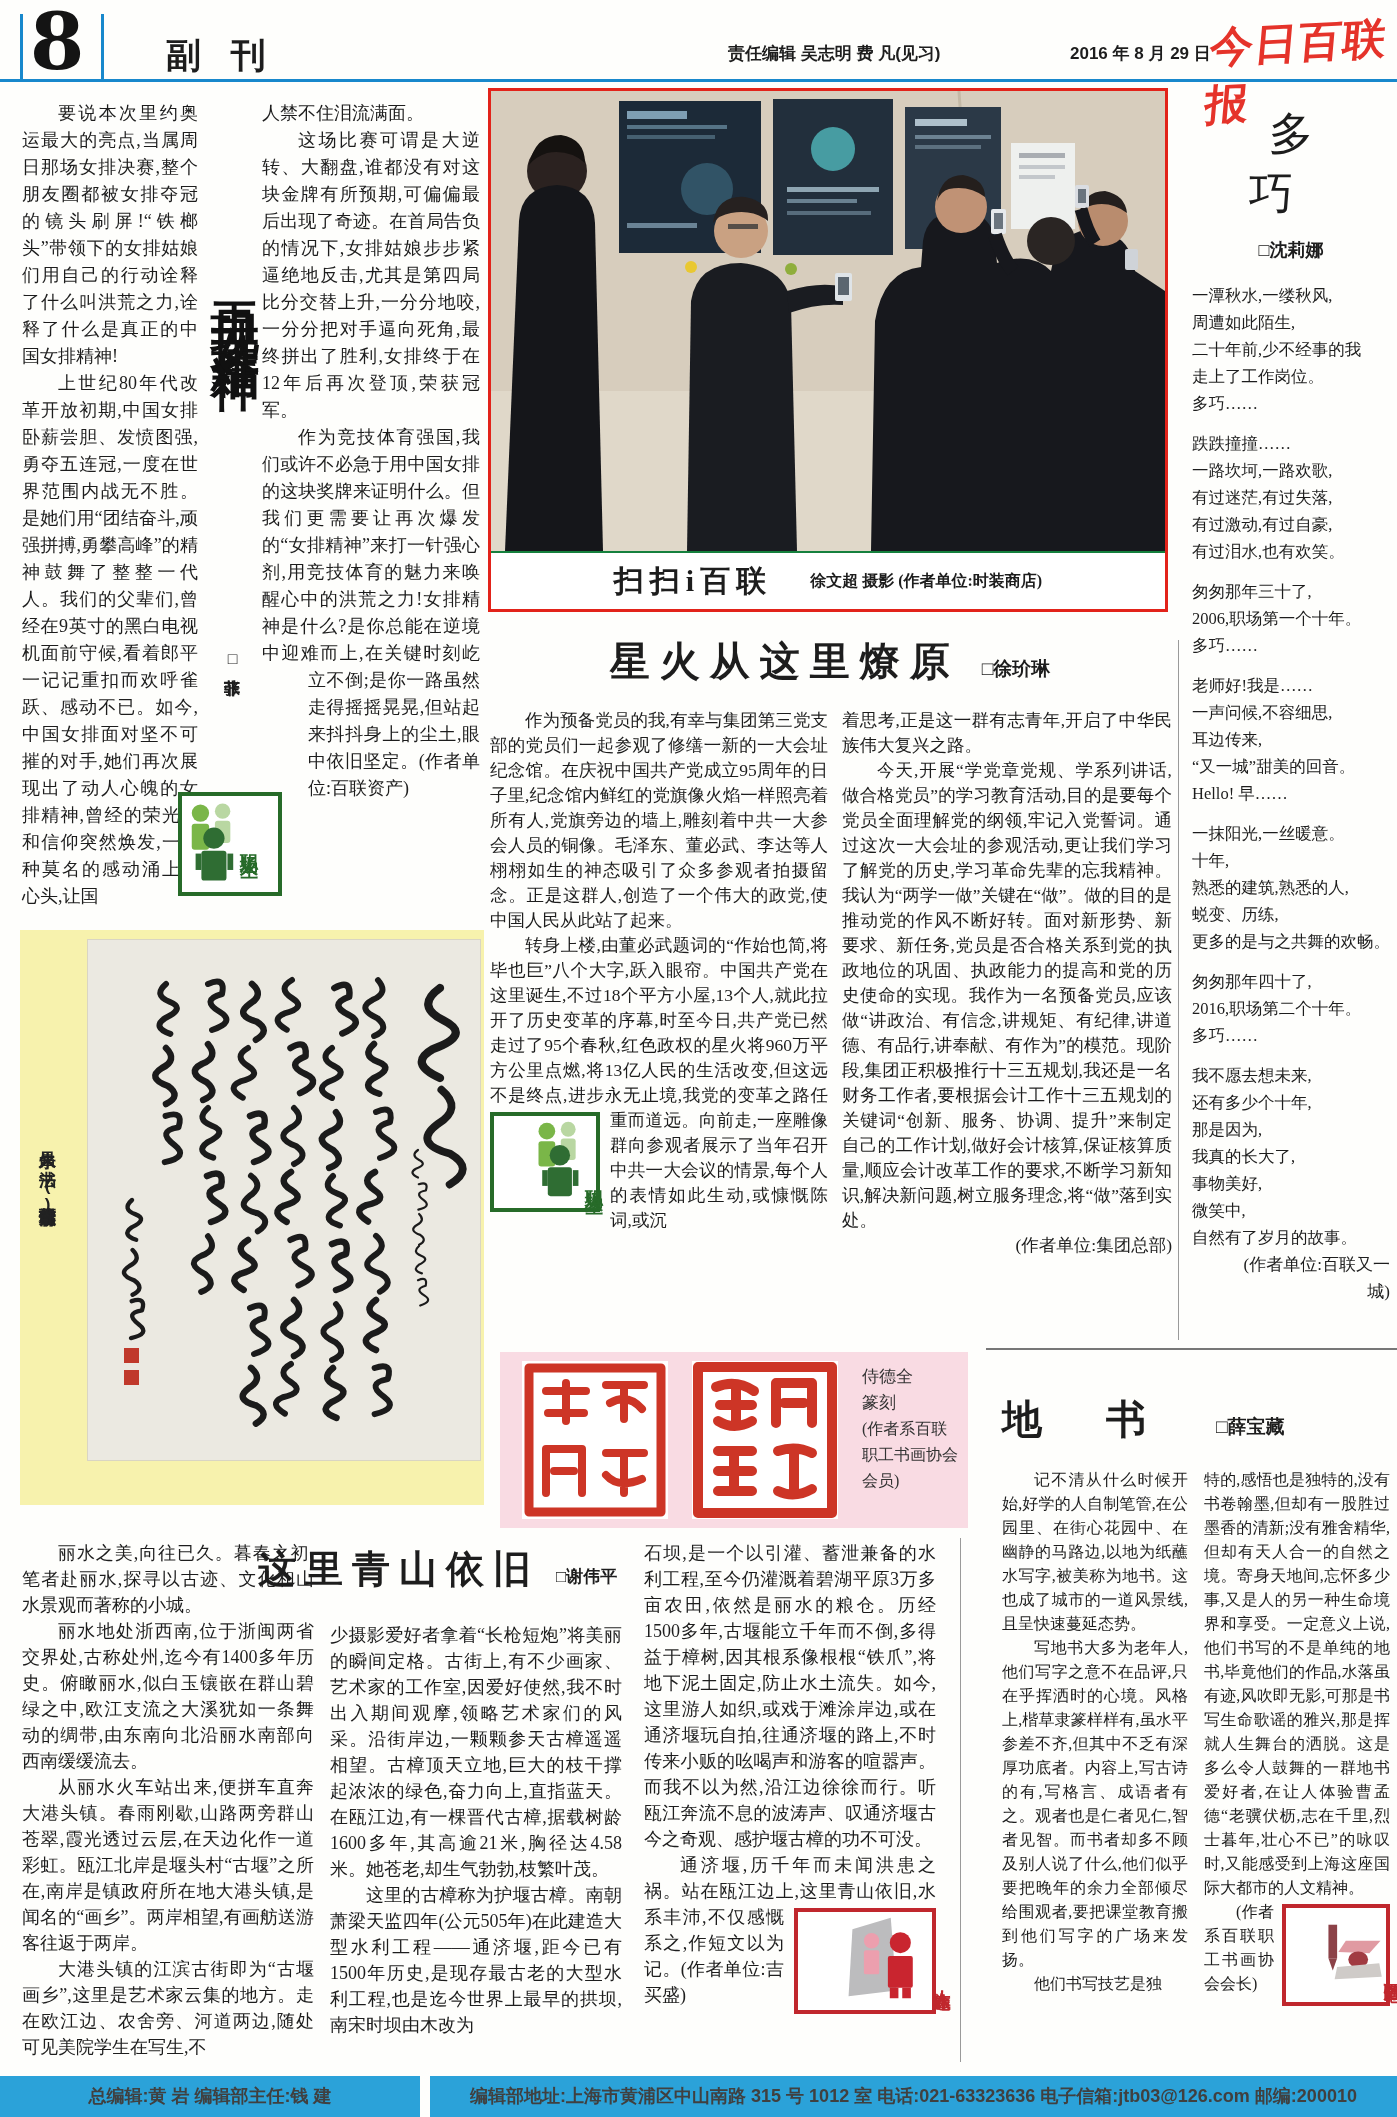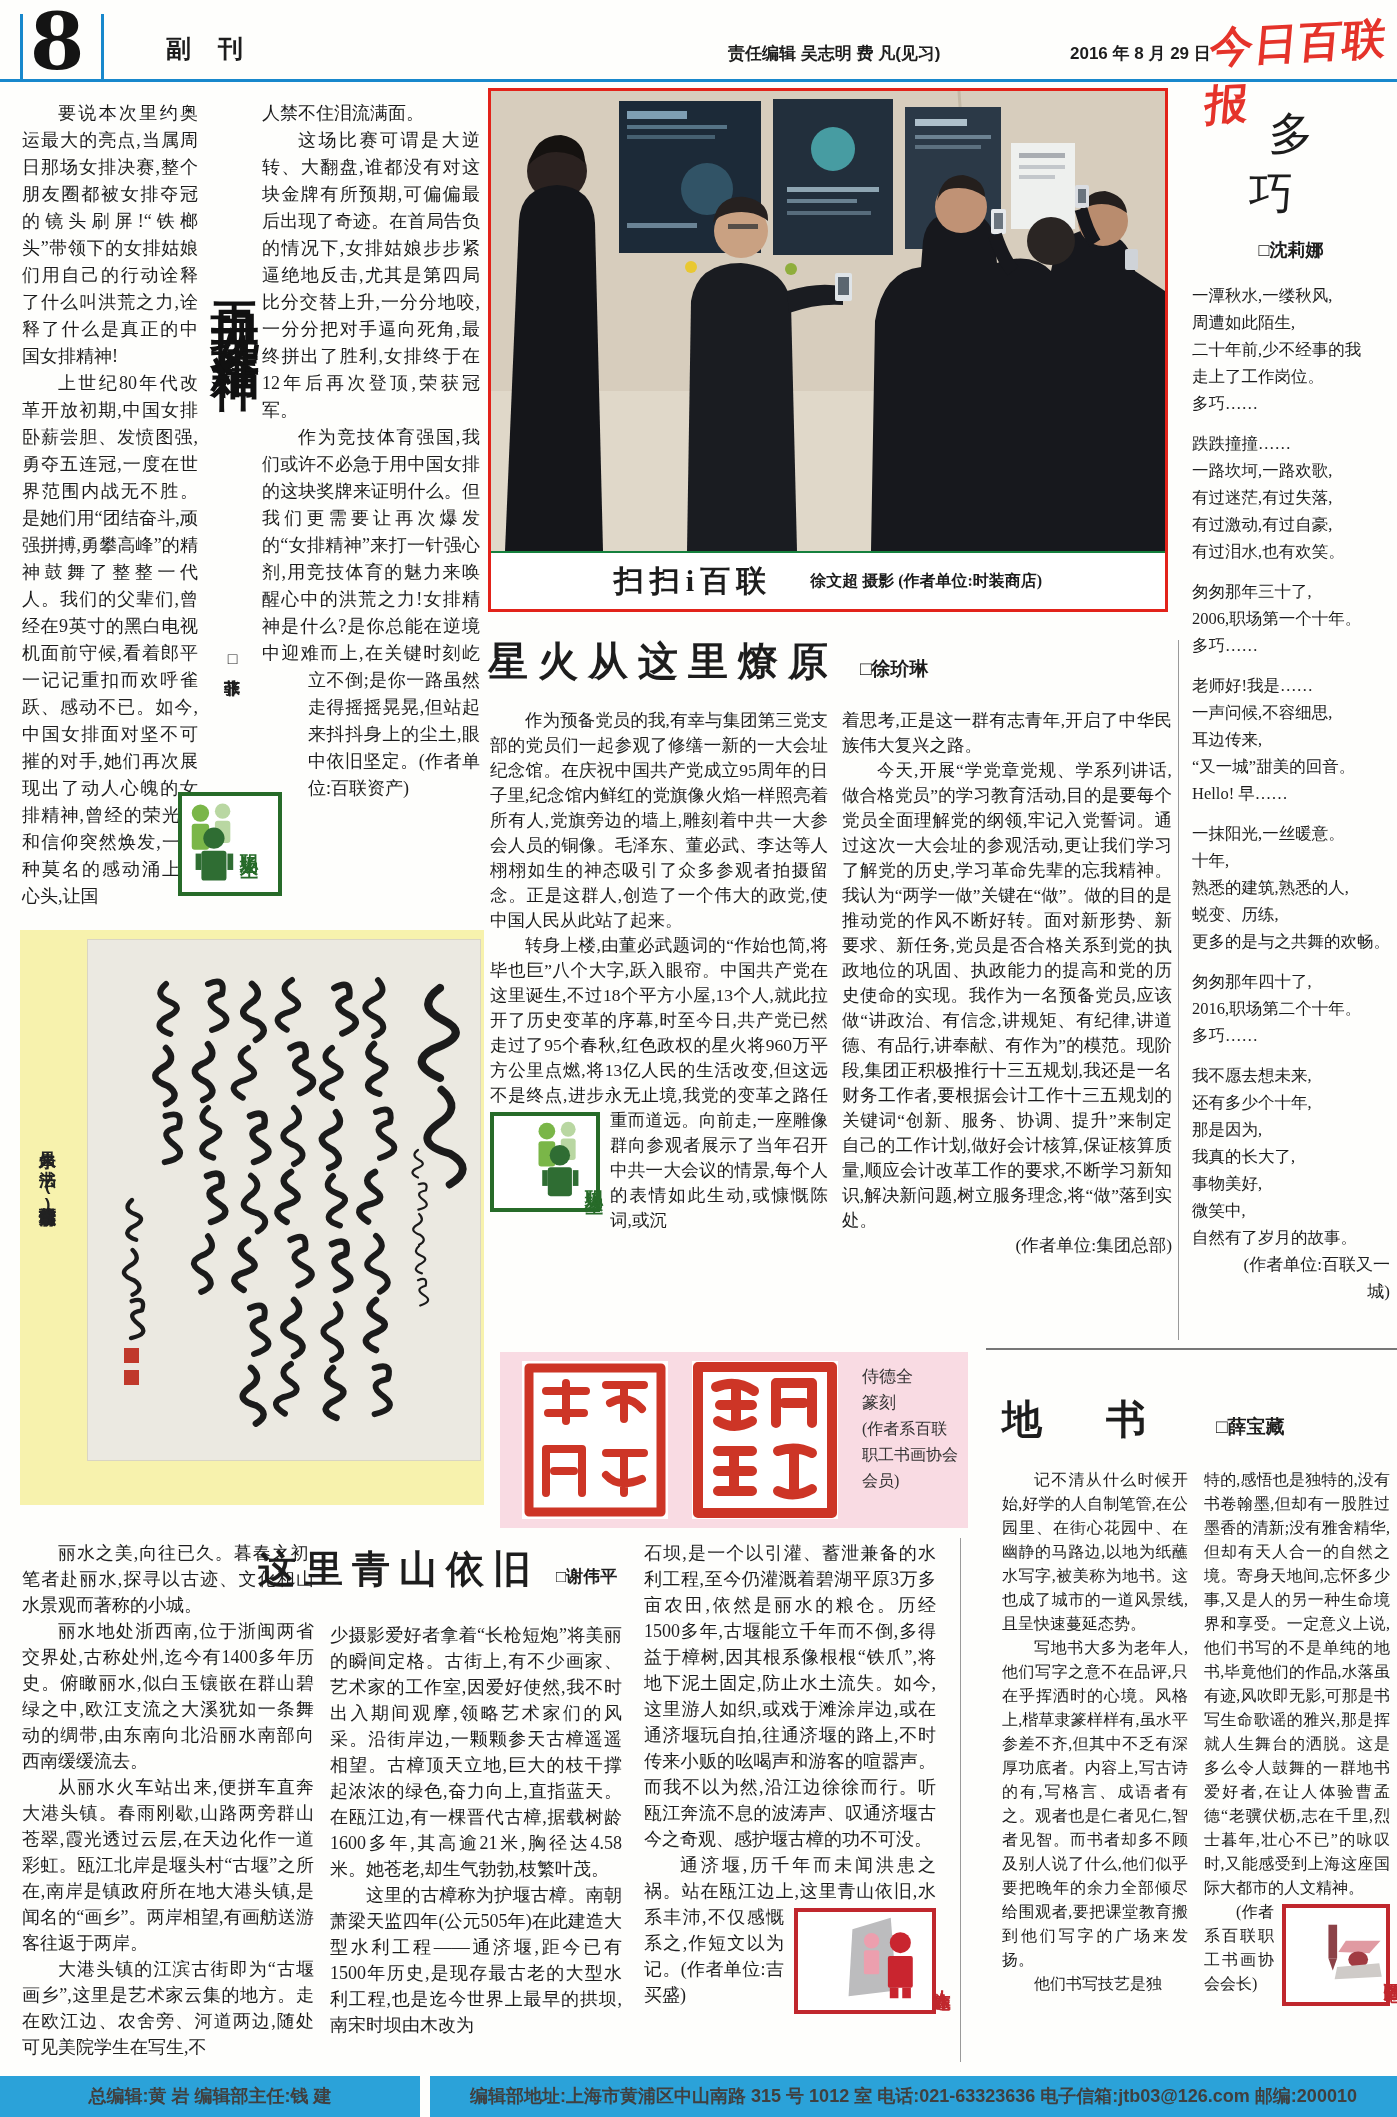--- a/index.html
+++ b/index.html
@@ -4,21 +4,21 @@
 <style>
   html,body{margin:0;padding:0;background:#ffffff;}
   .page{position:relative;width:1397px;height:2117px;background:#fefefc;overflow:hidden;
         font-family:"Liberation Serif","DejaVu Serif",serif;color:#1d1d1d;}
   .abs{position:absolute;}
   .sans{font-family:"Liberation Sans","DejaVu Sans",sans-serif;}
 
   
   .pagenum{left:30px;top:-4px;font-size:78px;font-weight:bold;font-family:"DejaVu Serif",serif;color:#141414;}
   .vline{width:3px;background:#1888cc;}
-  .section{left:166px;top:32px;font-size:25px;font-weight:bold;letter-spacing:10px;}
+  .section{left:166px;top:32px;font-size:35px;font-weight:bold;letter-spacing:10px;}
   .editors{left:728px;top:42px;font-size:17px;font-weight:bold;}
   .date{left:1070px;top:42px;font-size:17px;font-weight:bold;}
   .masthead{left:1208px;top:14px;font-size:43px;font-weight:bold;color:#e5332a;
             transform:skewX(-8deg) rotate(-3deg);letter-spacing:1px;}
   .hdr-rule{left:0;top:79px;width:1397px;height:3px;background:#1888cc;}
 
   
   .col p{margin:0;text-align:justify;}
   .ind{text-indent:2em;}
   .noind{text-indent:0;}
@@ -54,21 +54,21 @@
 
   
   .photo{left:488px;top:88px;width:680px;height:524px;border:3px solid #e2231a;
          box-sizing:border-box;background:#15803d;}
   .photo-caption{position:absolute;left:0;bottom:0;width:100%;height:56px;background:#fff;
          display:flex;align-items:center;justify-content:center;gap:38px;}
   .cap-title{font-size:30px;font-weight:bold;letter-spacing:6px;}
   .cap-credit{font-size:16px;font-weight:bold;}
 
   
-  .sp-title-row{left:488px;top:634px;width:684px;}
+  .sp-title-row{left:488px;top:634px;width:684px;text-align:center;}
   .sp-title{font-size:40px;font-weight:bold;letter-spacing:10px;}
   .sp-author{font-size:19px;font-weight:bold;margin-left:22px;}
   .sp-col-a{left:490px;top:708px;width:338px;height:626px;font-size:17.5px;line-height:25px;}
   .sp-col-b{left:842px;top:708px;width:330px;height:626px;font-size:17.5px;line-height:25px;}
 
   
   .poem{left:1192px;top:104px;width:198px;}
   .poem-title{font-size:45px;font-weight:normal;letter-spacing:40px;text-indent:40px;text-align:center;margin:0;}
   .poem-author{text-align:center;font-size:18px;font-weight:bold;margin:14px 0 20px 0;
                font-family:"Liberation Sans",sans-serif;}

